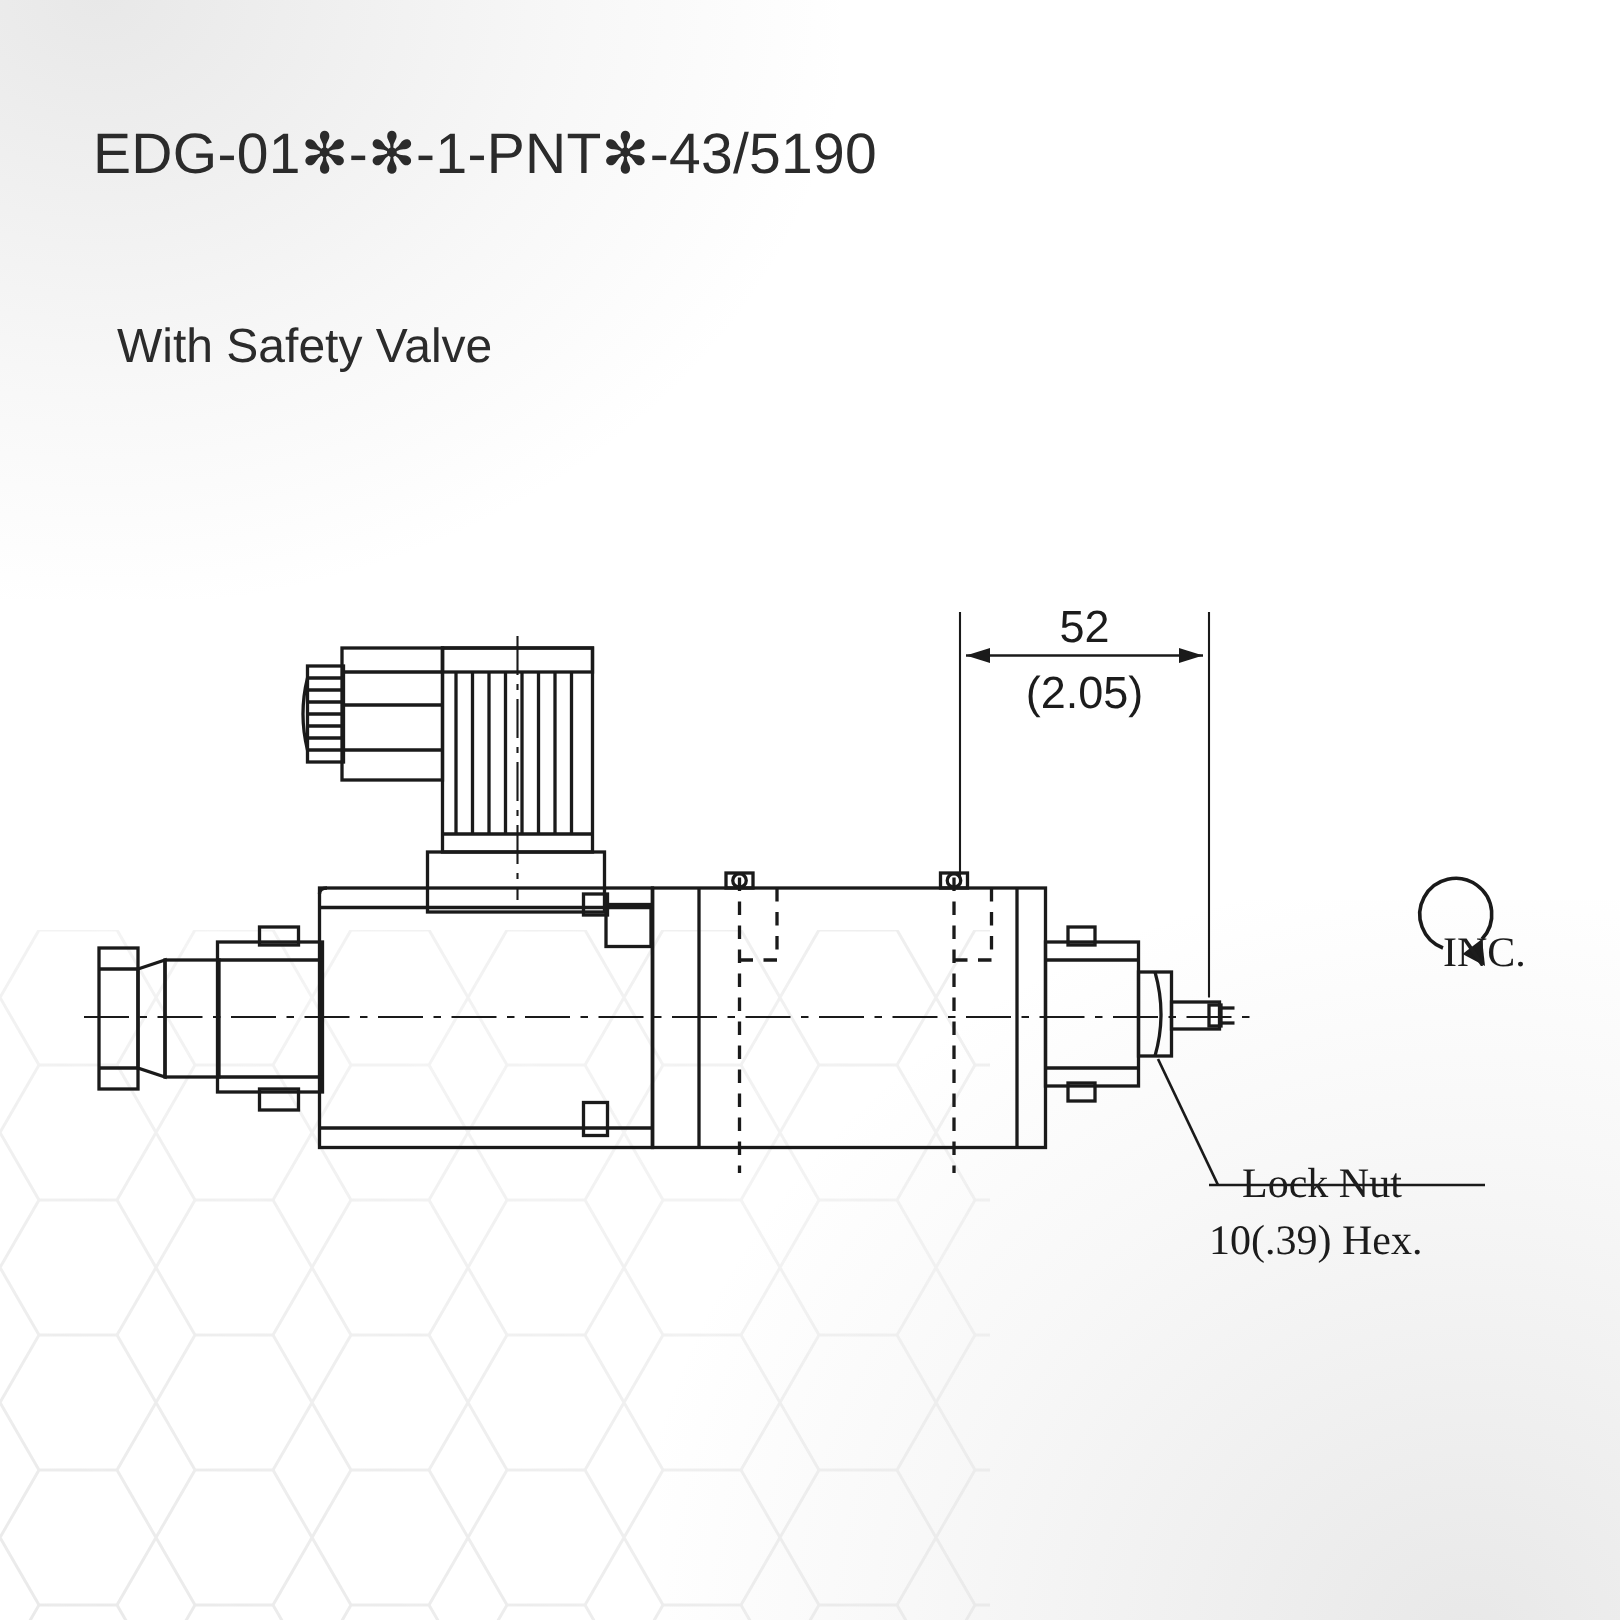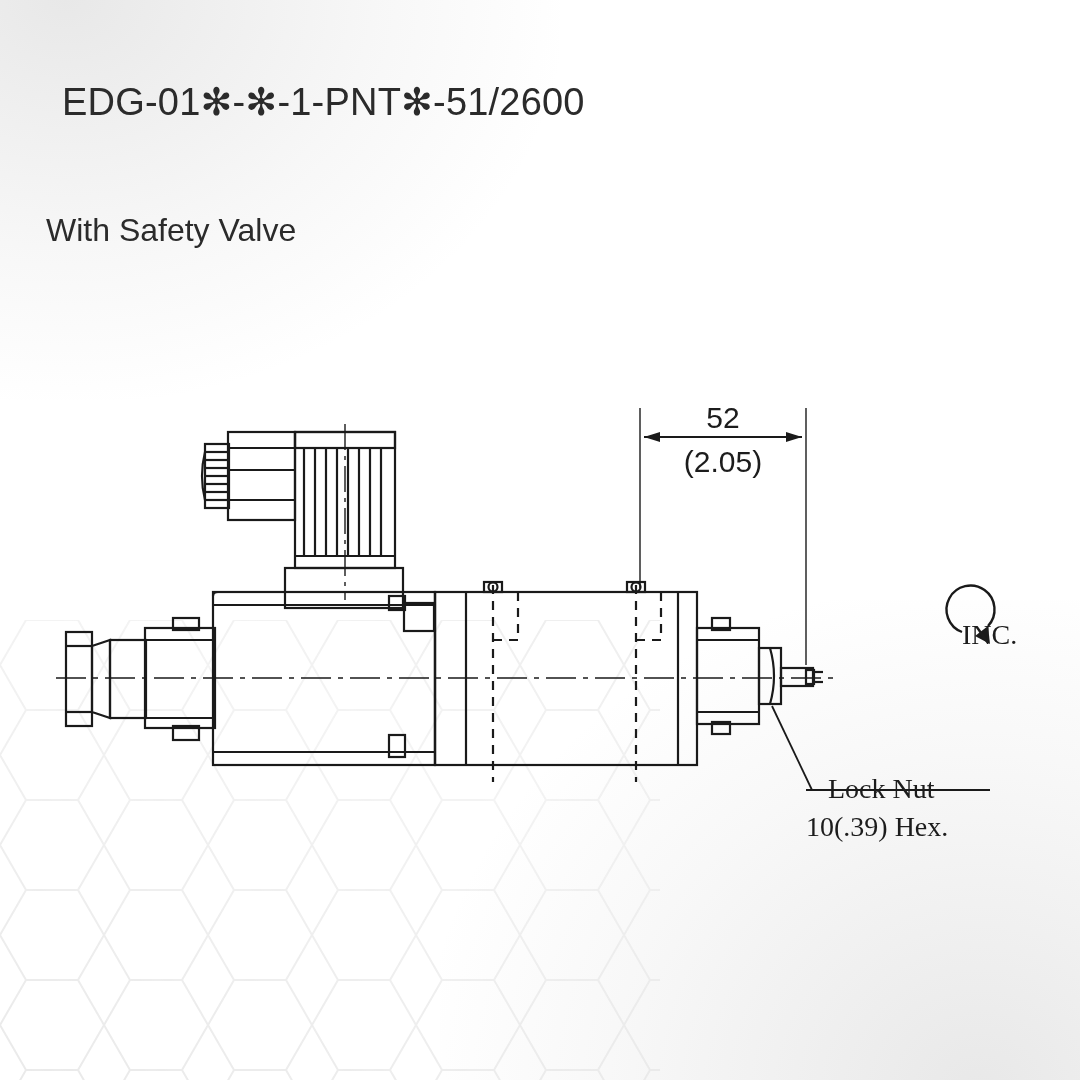--- a/index.html
+++ b/index.html
@@ -43,21 +43,21 @@
     top: 80px;
   }
   .title-main {
     font-size: 38px;
     color: #2b2b2b;
     letter-spacing: 0.2px;
     white-space: nowrap;
   }
   .title-sub {
     position: absolute;
-    left: 46px;
+    left: 78px;
     top: 212px;
     font-size: 32px;
     color: #2b2b2b;
     white-space: nowrap;
   }
   .drawing {
     position: absolute;
     left: 0; top: 0;
   }
   .note {
@@ -104,21 +104,21 @@
       <mask id="hexmask">
         <rect x="0" y="0" width="1080" height="460" fill="url(#hexfade)"></rect>
       </mask>
     </defs>
     <g mask="url(#hexmask)">
       <rect x="-40" y="-20" width="700" height="520" fill="url(#hexpat)"></rect>
     </g>
   </svg>
 
   <div class="titleblock">
-    <div class="title-main">EDG-01✻-✻-1-PNT✻-51/2600</div>
+    <div class="title-main">EDG-01✻-✻-1-PNT✻-43/5190</div>
   </div>
   <div class="title-sub">With Safety Valve</div>
 
   <svg class="drawing" width="1080" height="1080" viewBox="0 0 1080 1080">
     <g fill="none" stroke="#1a1a1a" stroke-width="2.2" stroke-linecap="butt" stroke-linejoin="miter">
 
       <rect x="213" y="592" width="222" height="173"></rect>
       <line x1="213" y1="605" x2="435" y2="605"></line>
       <line x1="213" y1="752" x2="435" y2="752"></line>
 

